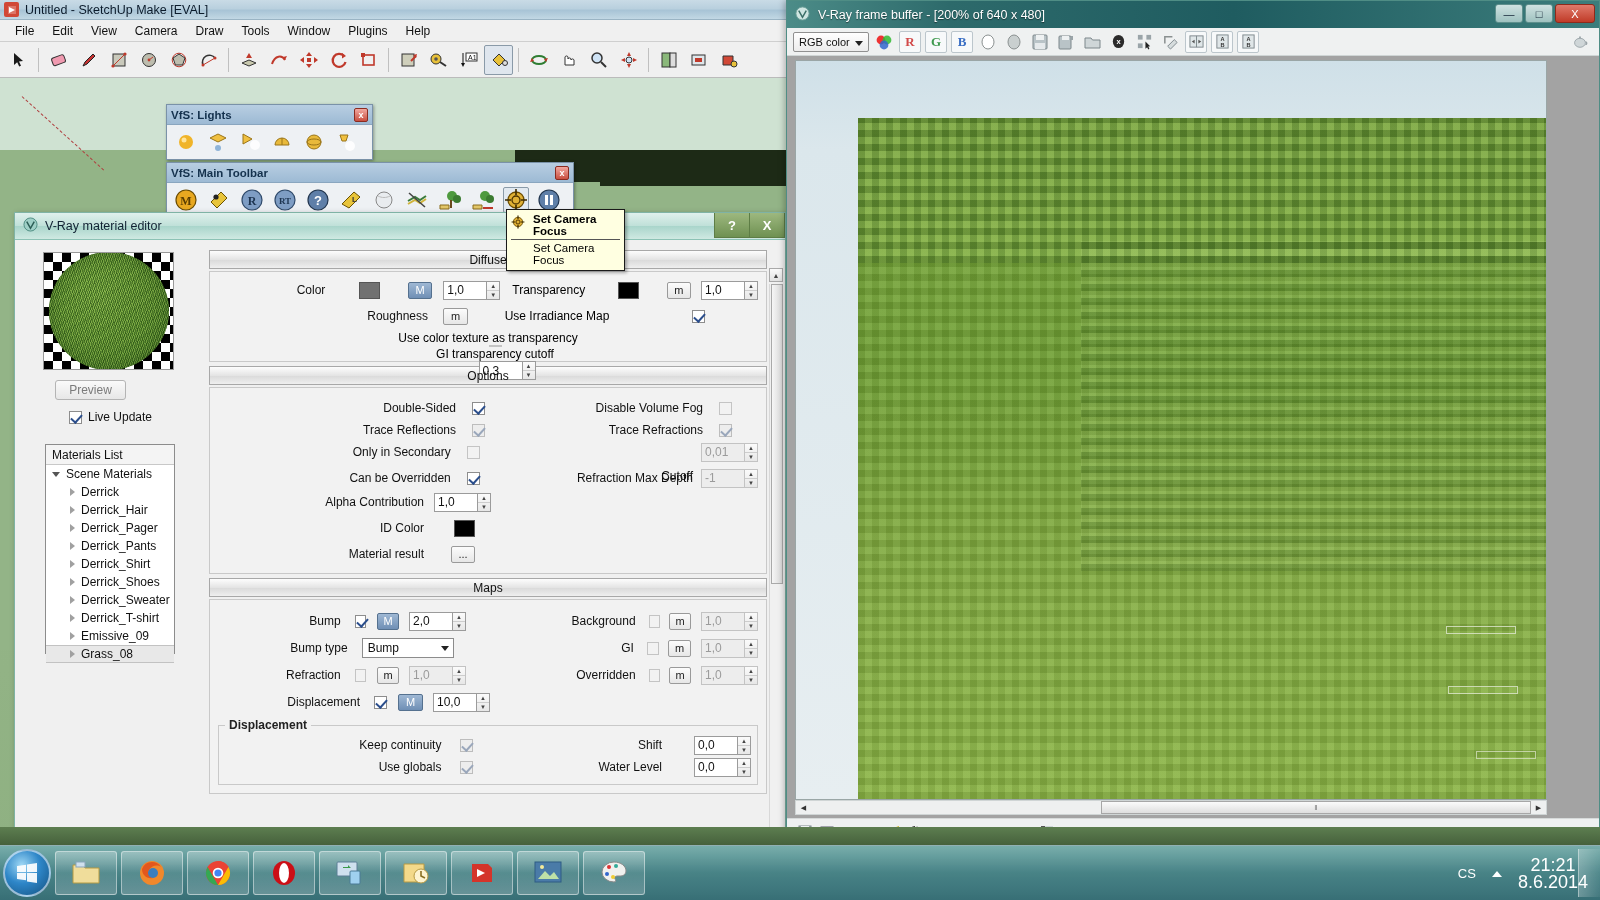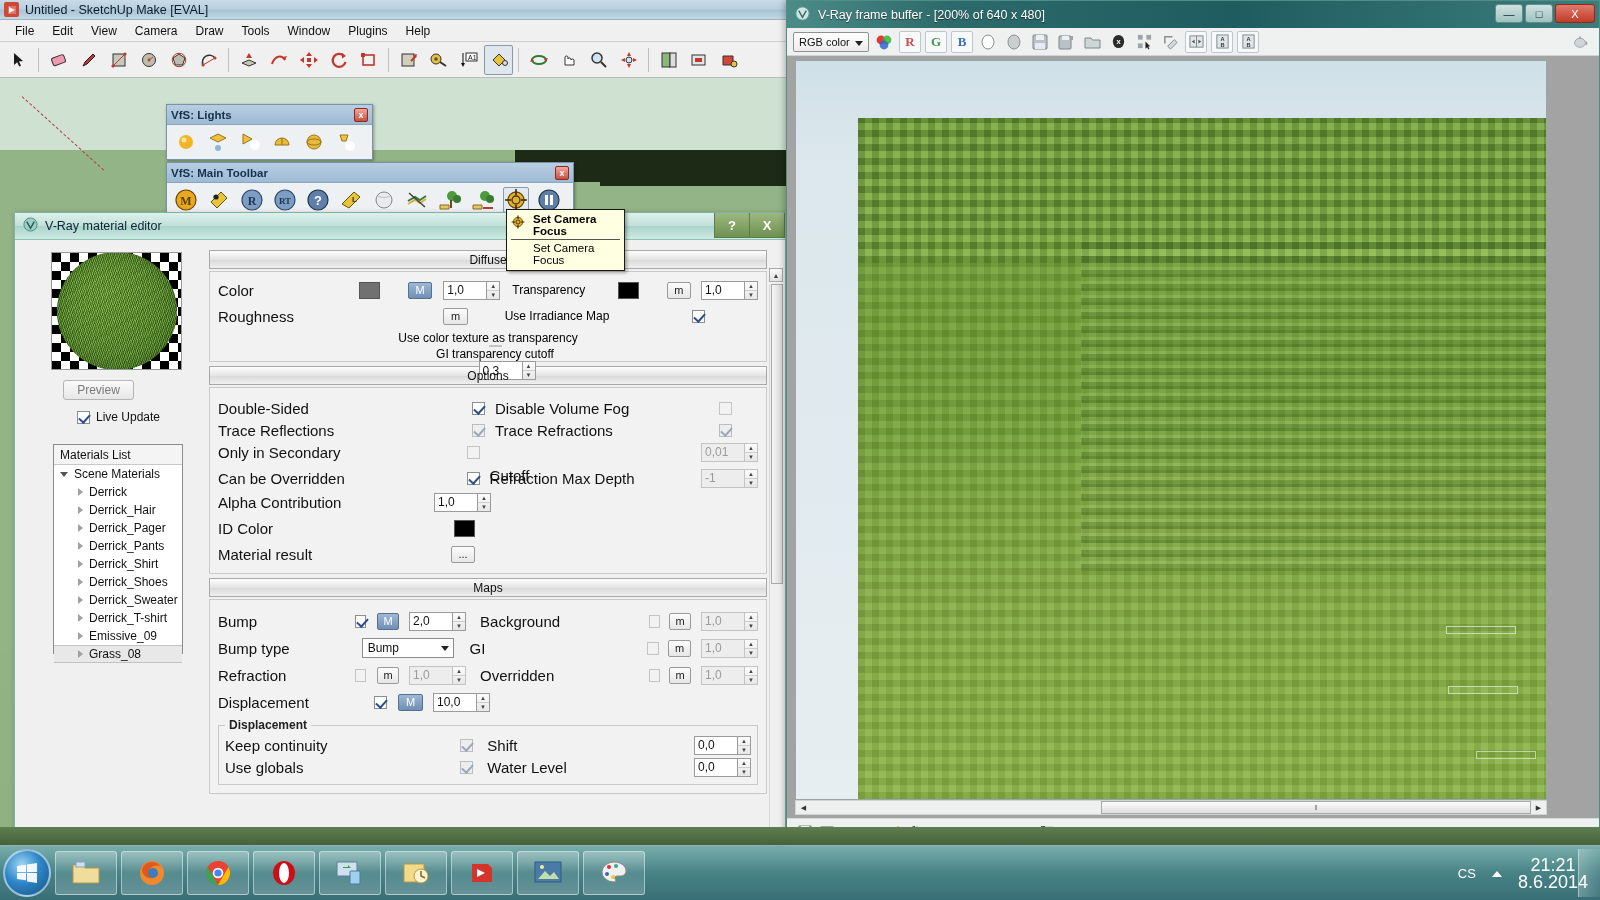--- a/index.html
+++ b/index.html
@@ -104,21 +104,21 @@
   .vme-btns { position:absolute; right:0; top:0; display:flex; }
   .vme-btn {
     width:36px;height:25px;
     background:linear-gradient(to bottom,#9db87f,#6f9152);
     border:1px solid #5d7d45; border-top:none;
     color:#fff; font-size:13px; font-weight:bold;
     display:flex;align-items:center;justify-content:center;
     margin-left:-1px;
   }
   .vme-body { position:absolute; left:0; top:27px; right:0; bottom:0; display:flex; background:#f0f0f0;}
-  .vme-left { width:190px; padding:12px 0 0 36px; }
+  .vme-left { width:190px; padding:12px 0 0 28px; }
   .preview-swatch {
     width:131px;height:118px;
     background:
       repeating-conic-gradient(#fff 0% 25%, #000 0% 50%) 0 0/18px 18px;
     border:1px solid #999;
     position:relative; overflow:hidden;
   }
   .preview-swatch .grass {
     position:absolute; left:50%; top:50%; transform:translate(-50%,-50%);
     width:120px;height:118px;border-radius:50%;
@@ -169,21 +169,21 @@
     background:linear-gradient(to bottom,#fdfdfd,#e4e4e4 50%,#d9d9d9 51%,#efefef);
     border:1px solid #a8a8a8;
     display:flex; align-items:center;justify-content:center;
     font-size:12px;color:#111;
   }
   .group-box {
     border:1px solid #c9c9c9; margin:2px 12px 4px 0; background:#f2f2f2;
     padding:7px 8px 8px 8px;
   }
   .row { display:flex; align-items:center; height:22px; }
-  .lbl-r { font-size:15px; color:#111; }
+  .lbl-r { text-align:right; font-size:12px; color:#111; }
   .chk {
     width:13px;height:13px;background:#fff;border:1px solid #8d8d8d; position:relative;
     display:inline-block;
   }
   .chk.on:after {
     content:"";position:absolute;left:3px;top:0px;width:5px;height:9px;
     border:solid #2b4e8c;border-width:0 2px 2px 0;transform:rotate(42deg);
   }
   .chk.dis { background:#ededed;border:1px solid #bdbdbd; }
   .chk.dis.on:after { border-color:#9aa7bb; }

